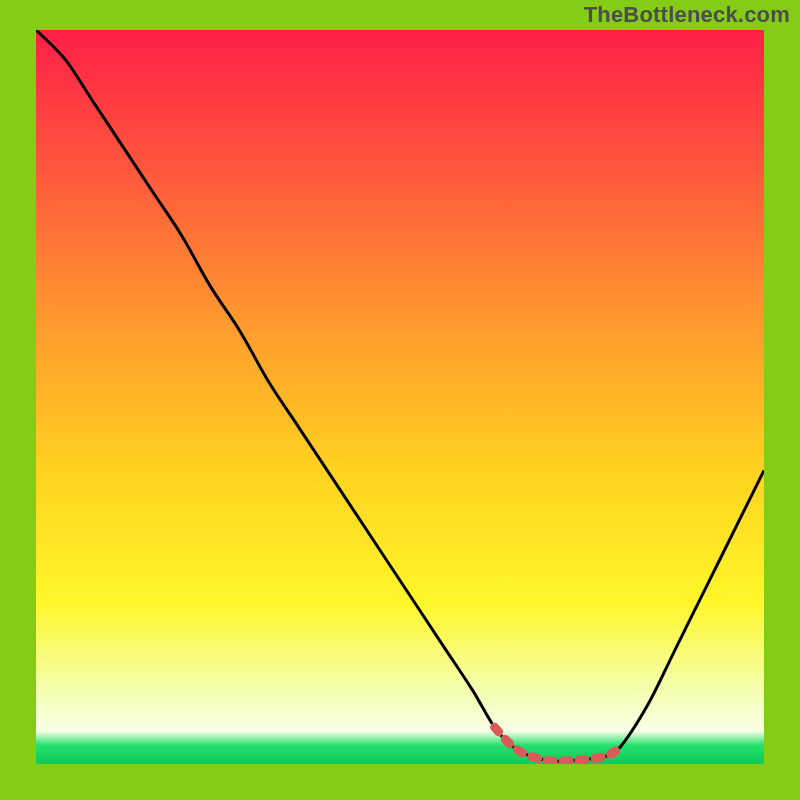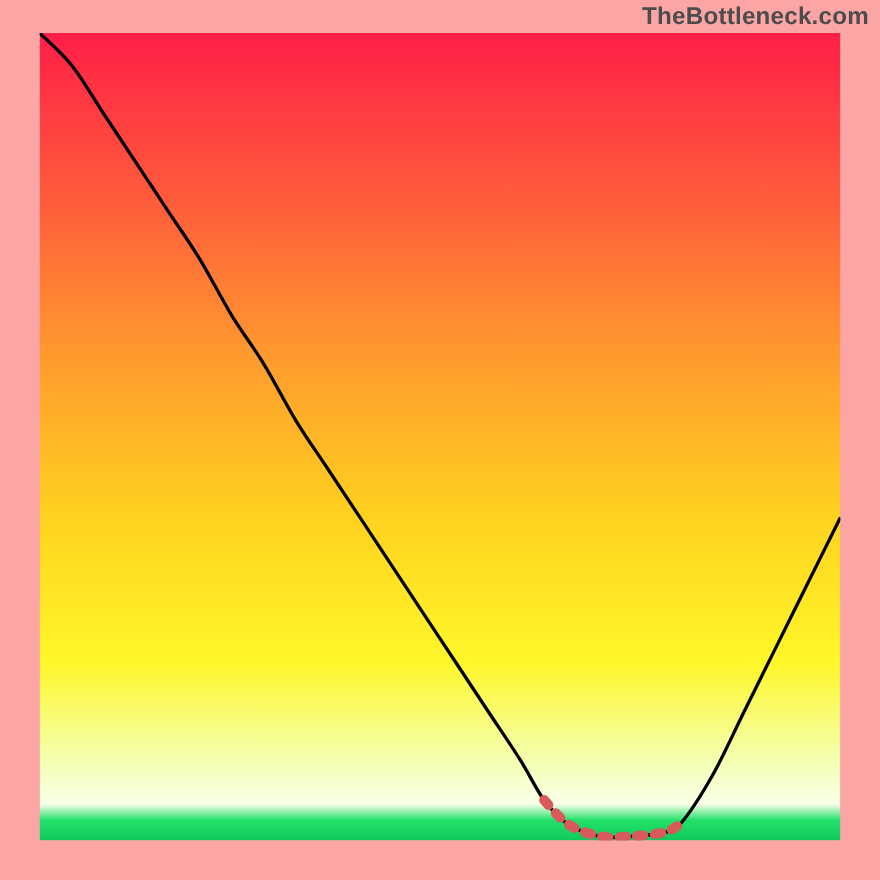--- a/index.html
+++ b/index.html
@@ -8,21 +8,21 @@
     width: 800px;
     height: 800px;
     background: #000;
     font-family: Arial, Helvetica, sans-serif;
     overflow: hidden;
   }
   .frame {
     position: relative;
     width: 800px;
     height: 800px;
-    background: #fca5a5;
+    background: #84cc16;
   }
   .watermark {
     position: absolute;
     top: 2px;
     right: 10px;
     color: #4c4c4c;
     font-size: 22px;
     font-weight: 600;
     letter-spacing: 0.2px;
   }

